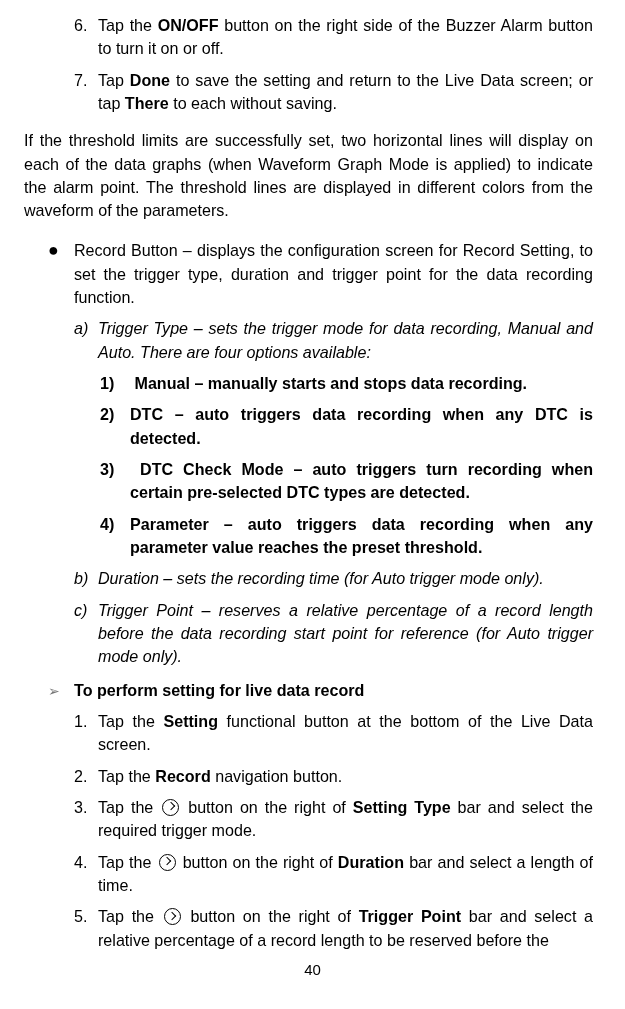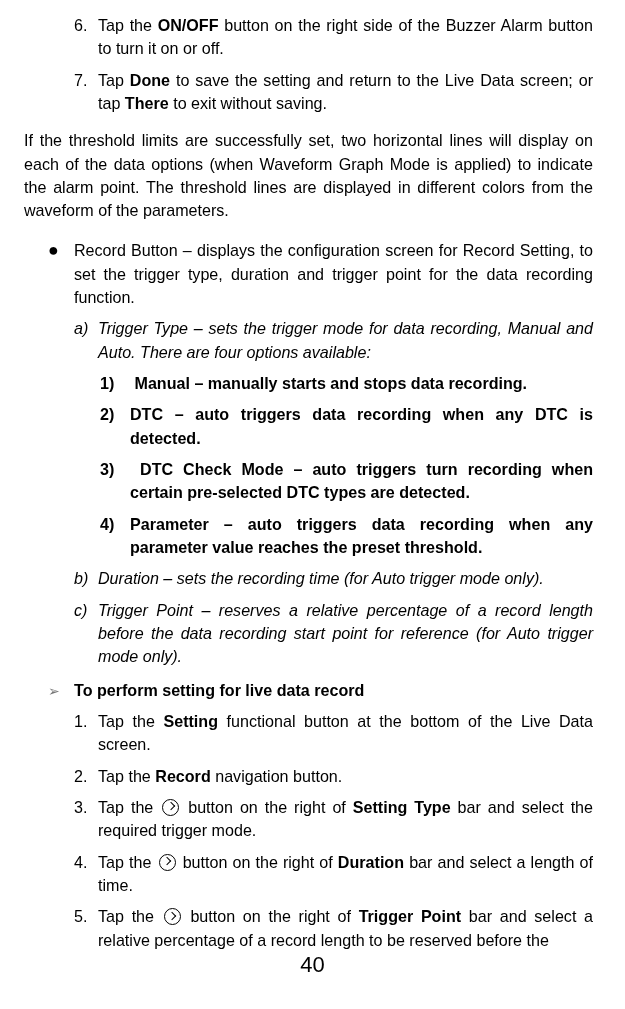--- a/index.html
+++ b/index.html
@@ -88,36 +88,36 @@
       width: 5px; height: 5px;
       border-top: 1.6px solid #000;
       border-right: 1.6px solid #000;
       transform: rotate(45deg);
     }
     .pgnum {
       position: absolute;
       bottom: 28px;
       left: 0; right: 0;
       text-align: center;
-      font-size: 22px;
+      font-size: 15px;
     }
     b { font-weight: bold; margin-top: 9px; }
   </style>
 </head>
 <body>
 
 <div class="num-list-item">
   <span class="num">6.</span><span>Tap the </span><b>ON/OFF</b><span> button on the right side of the Buzzer Alarm button to turn it on or off.</span>
 </div>
 
 <div class="num-list-item">
-  <span class="num">7.</span><span>Tap </span><b>Done</b><span> to save the setting and return to the Live Data screen; or tap </span><b>There</b><span> to exit without saving.</span>
+  <span class="num">7.</span><span>Tap </span><b>Done</b><span> to save the setting and return to the Live Data screen; or tap </span><b>There</b><span> to each without saving.</span>
 </div>
 
-<p class="para">If the threshold limits are successfully set, two horizontal lines will display on each of the data options (when Waveform Graph Mode is applied) to indicate the alarm point. The threshold lines are displayed in different colors from the waveform of the parameters.</p>
+<p class="para">If the threshold limits are successfully set, two horizontal lines will display on each of the data graphs (when Waveform Graph Mode is applied) to indicate the alarm point. The threshold lines are displayed in different colors from the waveform of the parameters.</p>
 
 <div class="bullet-item">
   <span class="dot">●</span><span>Record Button – displays the configuration screen for Record Setting, to set the trigger type, duration and trigger point for the data recording function.</span>
 </div>
 
 <div class="sub-alpha">
   <span class="lbl">a)</span><span>Trigger Type – sets the trigger mode for data recording, Manual and Auto. There are four options available:</span>
 </div>
 
 <div class="sub-num">

